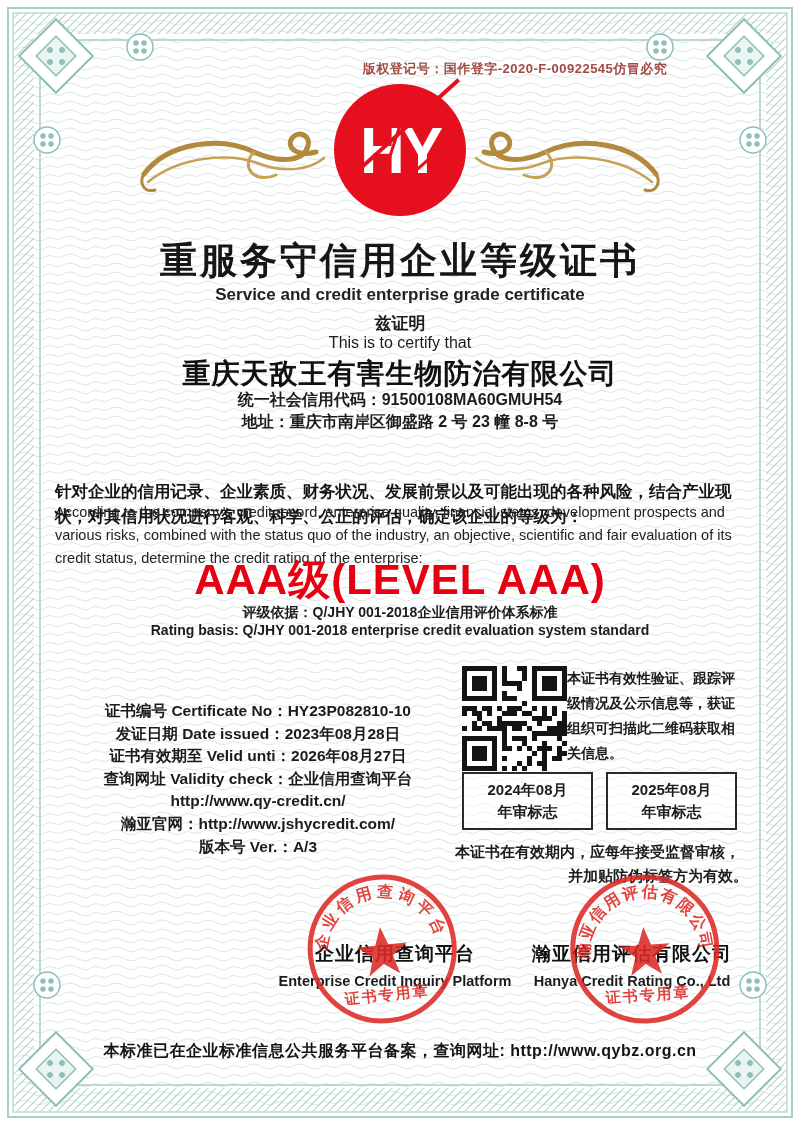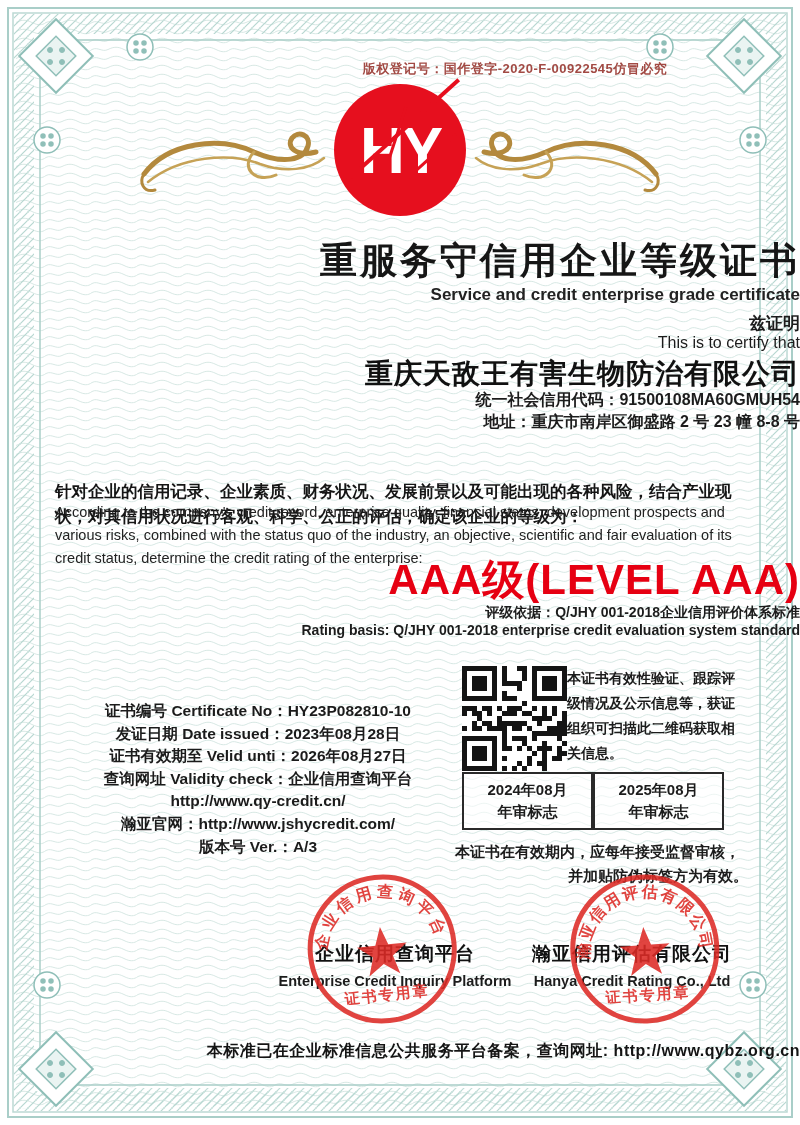--- a/index.html
+++ b/index.html
@@ -3,21 +3,21 @@
 <meta charset="utf-8">
 <style>
   html,body{margin:0;padding:0;background:#e9e9e9;}
   .certificate{
     position:relative;width:800px;height:1125px;margin:0 auto;
     background:#ffffff;overflow:hidden;
     font-family:"Liberation Sans","DejaVu Sans",sans-serif;color:#1c1c1c;
   }
   .bg-svg{position:absolute;left:0;top:0;width:800px;height:1125px;}
   .abs{position:absolute;}
-  .center{left:0;width:800px;text-align:right;}
+  .center{left:0;width:800px;text-align:center;}
 
   .copyright{top:60px;left:0;width:800px;box-sizing:border-box;padding-left:230px;
     text-align:center;font-size:13px;color:#a24a44;font-weight:bold;letter-spacing:.5px;}
 
   .header-row{top:84px;left:0;width:800px;display:flex;justify-content:center;align-items:flex-start;}
   .flourish{margin-top:32px;}
   .logo-circle{position:relative;width:132px;height:132px;border-radius:50%;background:#e60f1e;
     display:flex;align-items:center;justify-content:center;flex:0 0 auto;margin:0 6px;}
   .logo-text{font-size:62px;font-weight:900;color:#ffffff;letter-spacing:-3px;
     font-family:"Liberation Sans",sans-serif;transform:scaleY(1.05);}
@@ -43,21 +43,21 @@
   .basis-cn{top:604px;font-size:14px;font-weight:600;}
   .basis-en{top:622px;font-size:14px;font-weight:600;}
 
   .details{top:700px;left:58px;width:400px;text-align:center;}
   .details .line{font-size:15.5px;font-weight:700;line-height:22.6px;color:#1b1b1b;white-space:nowrap;}
 
   .qr-row{top:666px;left:462px;width:286px;display:flex;}
   .qr-box{width:105px;height:105px;flex:0 0 auto;background:#fff;}
   .qr-note{width:170px;font-size:14px;font-weight:600;line-height:25px;text-align:left;color:#1b1b1b;}
 
-  .badges{top:772px;left:462px;width:286px;display:flex;}
+  .badges{top:772px;left:462px;width:286px;display:flex;gap:13px;}
   .badge{width:131px;height:58px;border:2px solid #2a2a2a;background:rgba(255,255,255,.55);
     display:flex;flex-direction:column;align-items:center;justify-content:center;box-sizing:border-box;}
   .badge div{font-size:15px;font-weight:700;line-height:22px;}
 
   .supervision{top:840px;left:455px;width:293px;font-size:15px;font-weight:700;line-height:24px;}
   .supervision .l1{text-align:left;}
   .supervision .l2{text-align:right;}
 
   .issuer{top:941px;width:340px;text-align:center;}
   .issuer.left{left:225px;}

